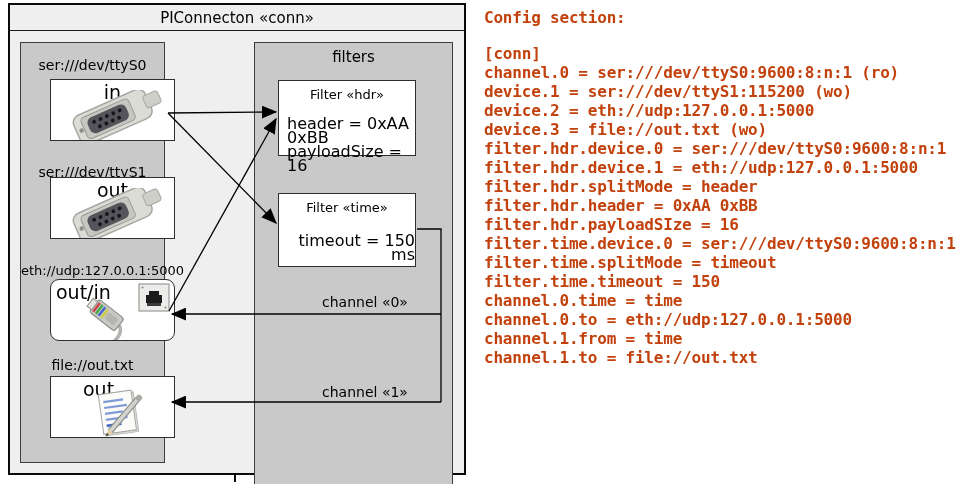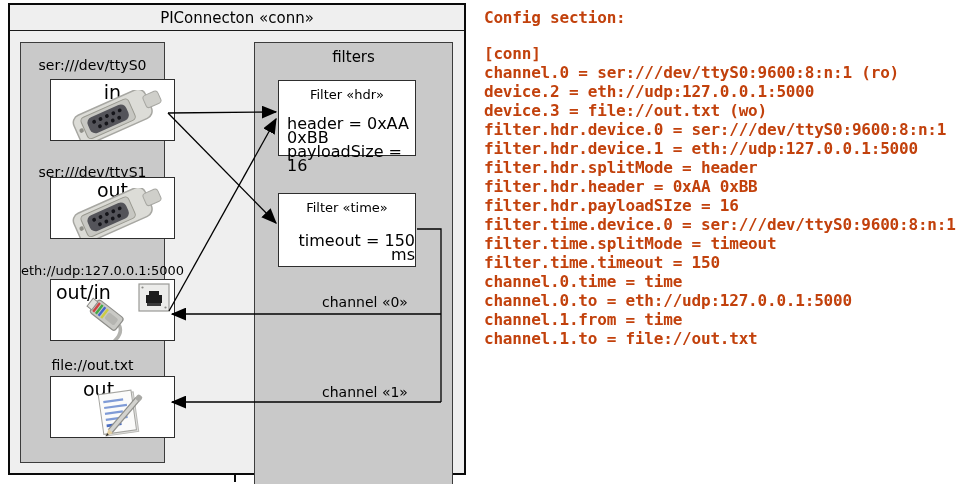--- a/index.html
+++ b/index.html
@@ -128,21 +128,21 @@
             <circle cx="37.5" cy="30" r="1.9" fill="#15151a"></circle>
               <circle cx="44.5" cy="30" r="1.9" fill="#15151a"></circle>
             <circle cx="51.5" cy="30" r="1.9" fill="#15151a"></circle>
               <circle cx="58.5" cy="30" r="1.9" fill="#15151a"></circle>
             <circle cx="19" cy="26.5" r="2.2" fill="#8f8f88"></circle>
           </g>
         </svg>
       </div>
 
       <div class="dev-label small" style="top:220px;">eth://udp:127.0.0.1:5000</div>
-      <div class="white-box dev-box" style="top:236px;">
+      <div class="white-box dev-box" style="top:236px;border-radius:9px;">
         <div class="dir-label dir-left">out/in</div>
         <svg class="icon-abs" style="left:87px; top:3px;" width="32" height="29" viewBox="0 0 32 29">
           <rect x="1" y="1" width="30" height="27" fill="#ececea" stroke="#9a9a96" stroke-width="1.2"></rect>
           <path d="M8 20 v-8 h3 v-4 h10 v4 h3 v8 z" fill="#1c1c1c"></path>
           <rect x="9" y="20" width="14" height="3" fill="#3a3a3a"></rect>
           <circle cx="4.5" cy="4.5" r="1.1" fill="#8a8a86"></circle>
           <circle cx="27.5" cy="24.5" r="1.1" fill="#8a8a86"></circle>
         </svg>
         <svg class="icon-abs" style="left:30px; top:16px;" width="52" height="44" viewBox="0 0 52 44">
           <g transform="rotate(38 26 22)">
@@ -225,20 +225,21 @@
     <line x1="441" y1="314" x2="172" y2="314" stroke="#000" stroke-width="1.3" marker-end="url(#arr)"></line>
 
     <line x1="441" y1="402" x2="172" y2="402" stroke="#000" stroke-width="1.3" marker-end="url(#arr)"></line>
   </svg>
 
   <div class="config">
     <div class="config-heading">Config section:</div>
     <div class="config-lines">
       <div class="config-line">[conn]</div>
       <div class="config-line">channel.0 = ser:///dev/ttyS0:9600:8:n:1 (ro)</div>
+      <div class="config-line">device.1 = ser:///dev/ttyS1:115200 (wo)</div>
       <div class="config-line">device.2 = eth://udp:127.0.0.1:5000</div>
       <div class="config-line">device.3 = file://out.txt (wo)</div>
       <div class="config-line">filter.hdr.device.0 = ser:///dev/ttyS0:9600:8:n:1</div>
       <div class="config-line">filter.hdr.device.1 = eth://udp:127.0.0.1:5000</div>
       <div class="config-line">filter.hdr.splitMode = header</div>
       <div class="config-line">filter.hdr.header = 0xAA 0xBB</div>
       <div class="config-line">filter.hdr.payloadSIze = 16</div>
       <div class="config-line">filter.time.device.0 = ser:///dev/ttyS0:9600:8:n:1</div>
       <div class="config-line">filter.time.splitMode = timeout</div>
       <div class="config-line">filter.time.timeout = 150</div>

